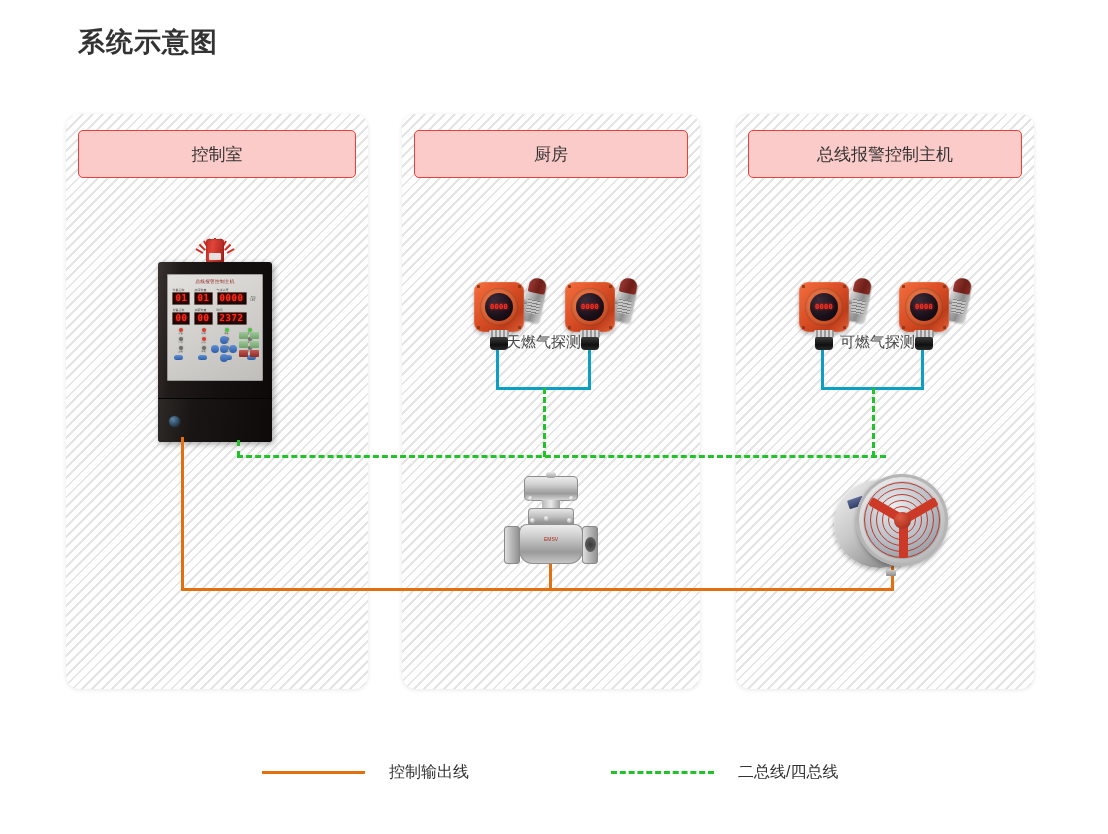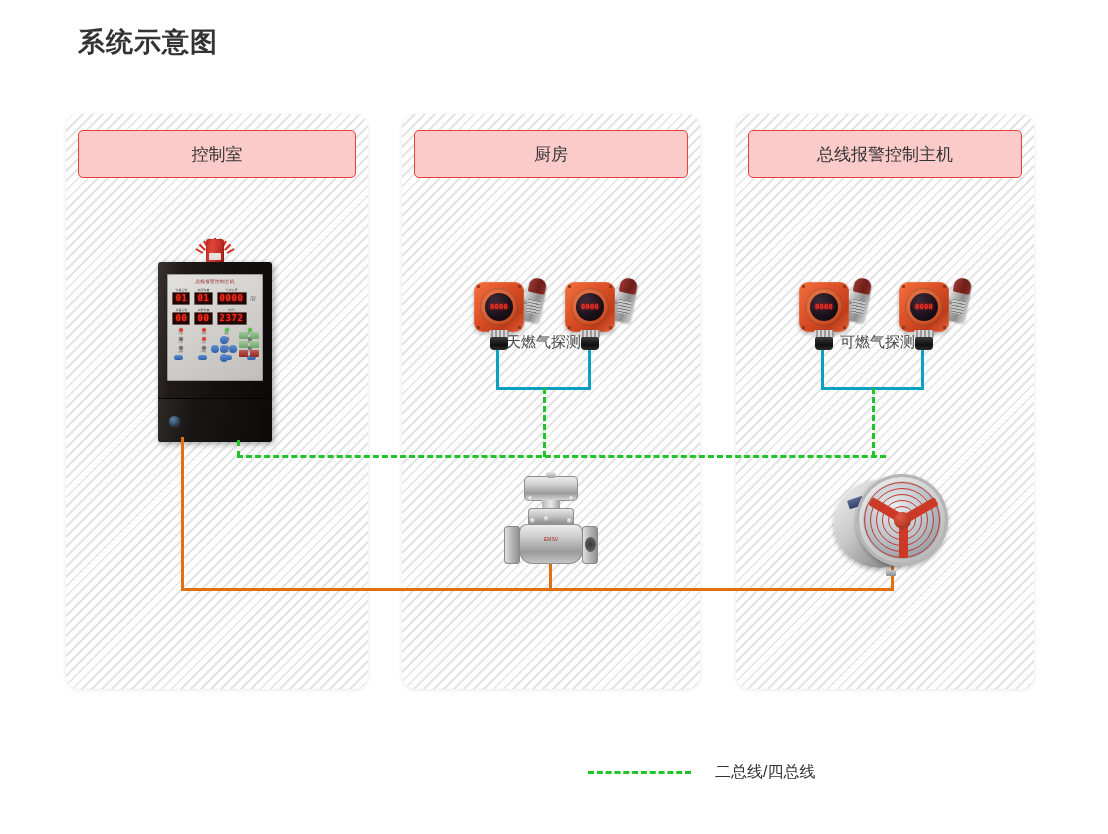--- a/index.html
+++ b/index.html
@@ -106,21 +106,21 @@
     background: linear-gradient(150deg,#e3e2de 0%,#cfcecb 55%,#bfbebb 100%);
     border-radius: 2px;
     box-shadow: inset 0 0 0 1px #9c9a97;
     padding-top: 4px;
   }
   .face-title {
     text-align: center; font-size: 4.6px; color: #8a1b14;
     letter-spacing: .3px; line-height: 7px;
   }
   .led-row { display: flex; justify-content: center; gap: 4px; margin-top: 3px; }
-  .led-grp { text-align: center; }
+  .led-grp { }
   .led-cap { font-size: 3px; color: #4a4a4a; line-height: 4px; white-space: nowrap; }
   .led {
     background: #1a0604;
     border: 1px solid #6b5b57;
     border-radius: 1px;
     color: #ff2a1a;
     font-family: "DejaVu Sans Mono", monospace;
     font-size: 9px; line-height: 11px; font-weight: bold;
     padding: 0 2px; letter-spacing: .6px;
     text-shadow: 0 0 3px rgba(255,40,20,.85);
@@ -613,19 +613,23 @@
       <div class="fan-ring" style="left:32px; top:32px; width:28px; height:28px;"></div>
       <div class="fan-blade" style="transform:rotate(0deg);"></div>
       <div class="fan-blade" style="transform:rotate(120deg);"></div>
       <div class="fan-blade" style="transform:rotate(240deg);"></div>
       <div class="fan-hub"></div>
     </div>
     <div class="fan-foot"></div>
   </div>
 
   <div id="legend">
-    <div class="legend-item" style="left:588px;">
+    <div class="legend-item" style="left:262px;">
+      <div class="legend-line-solid"></div>
+      <div class="legend-text">控制输出线</div>
+    </div>
+    <div class="legend-item" style="left:611px;">
       <div class="legend-line-dash"></div>
       <div class="legend-text">二总线/四总线</div>
     </div>
   </div>
 
 </div>
 
 </body></html>

